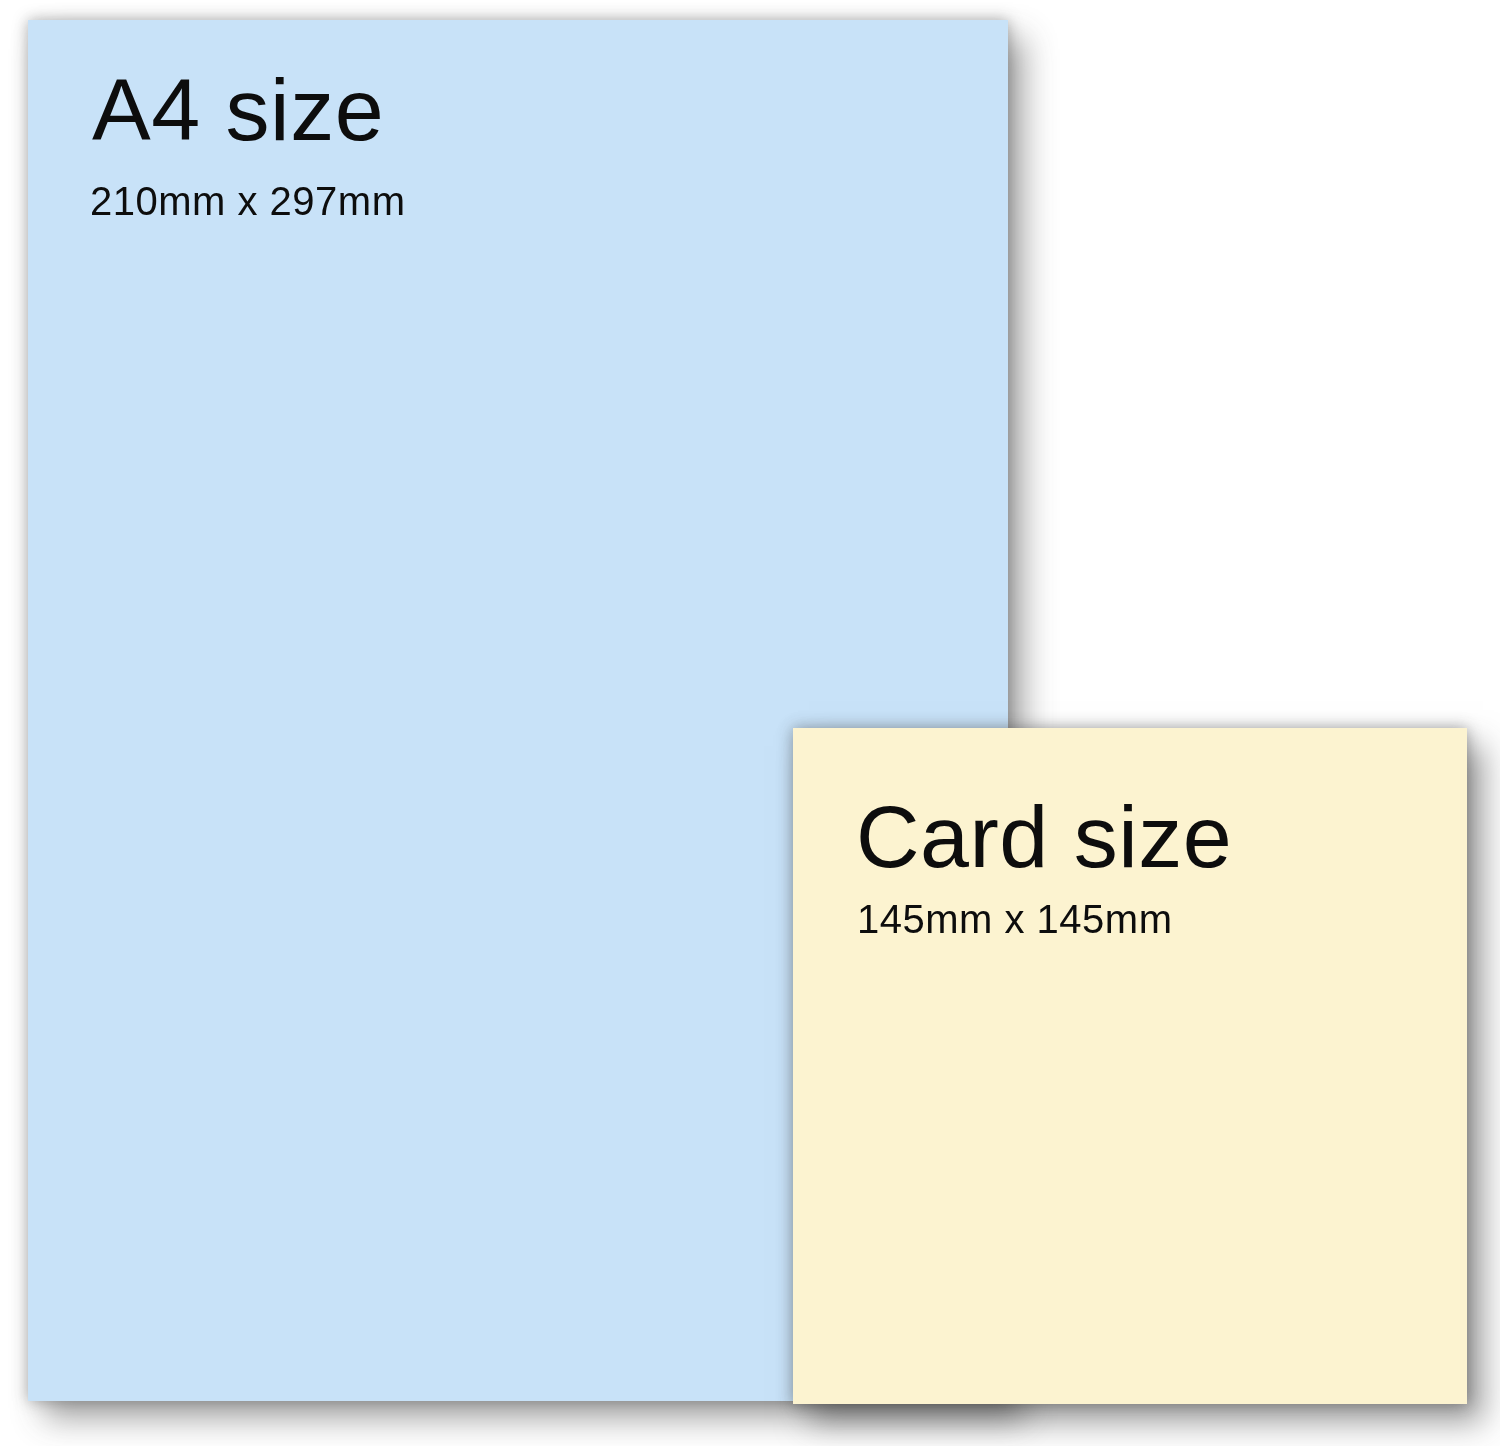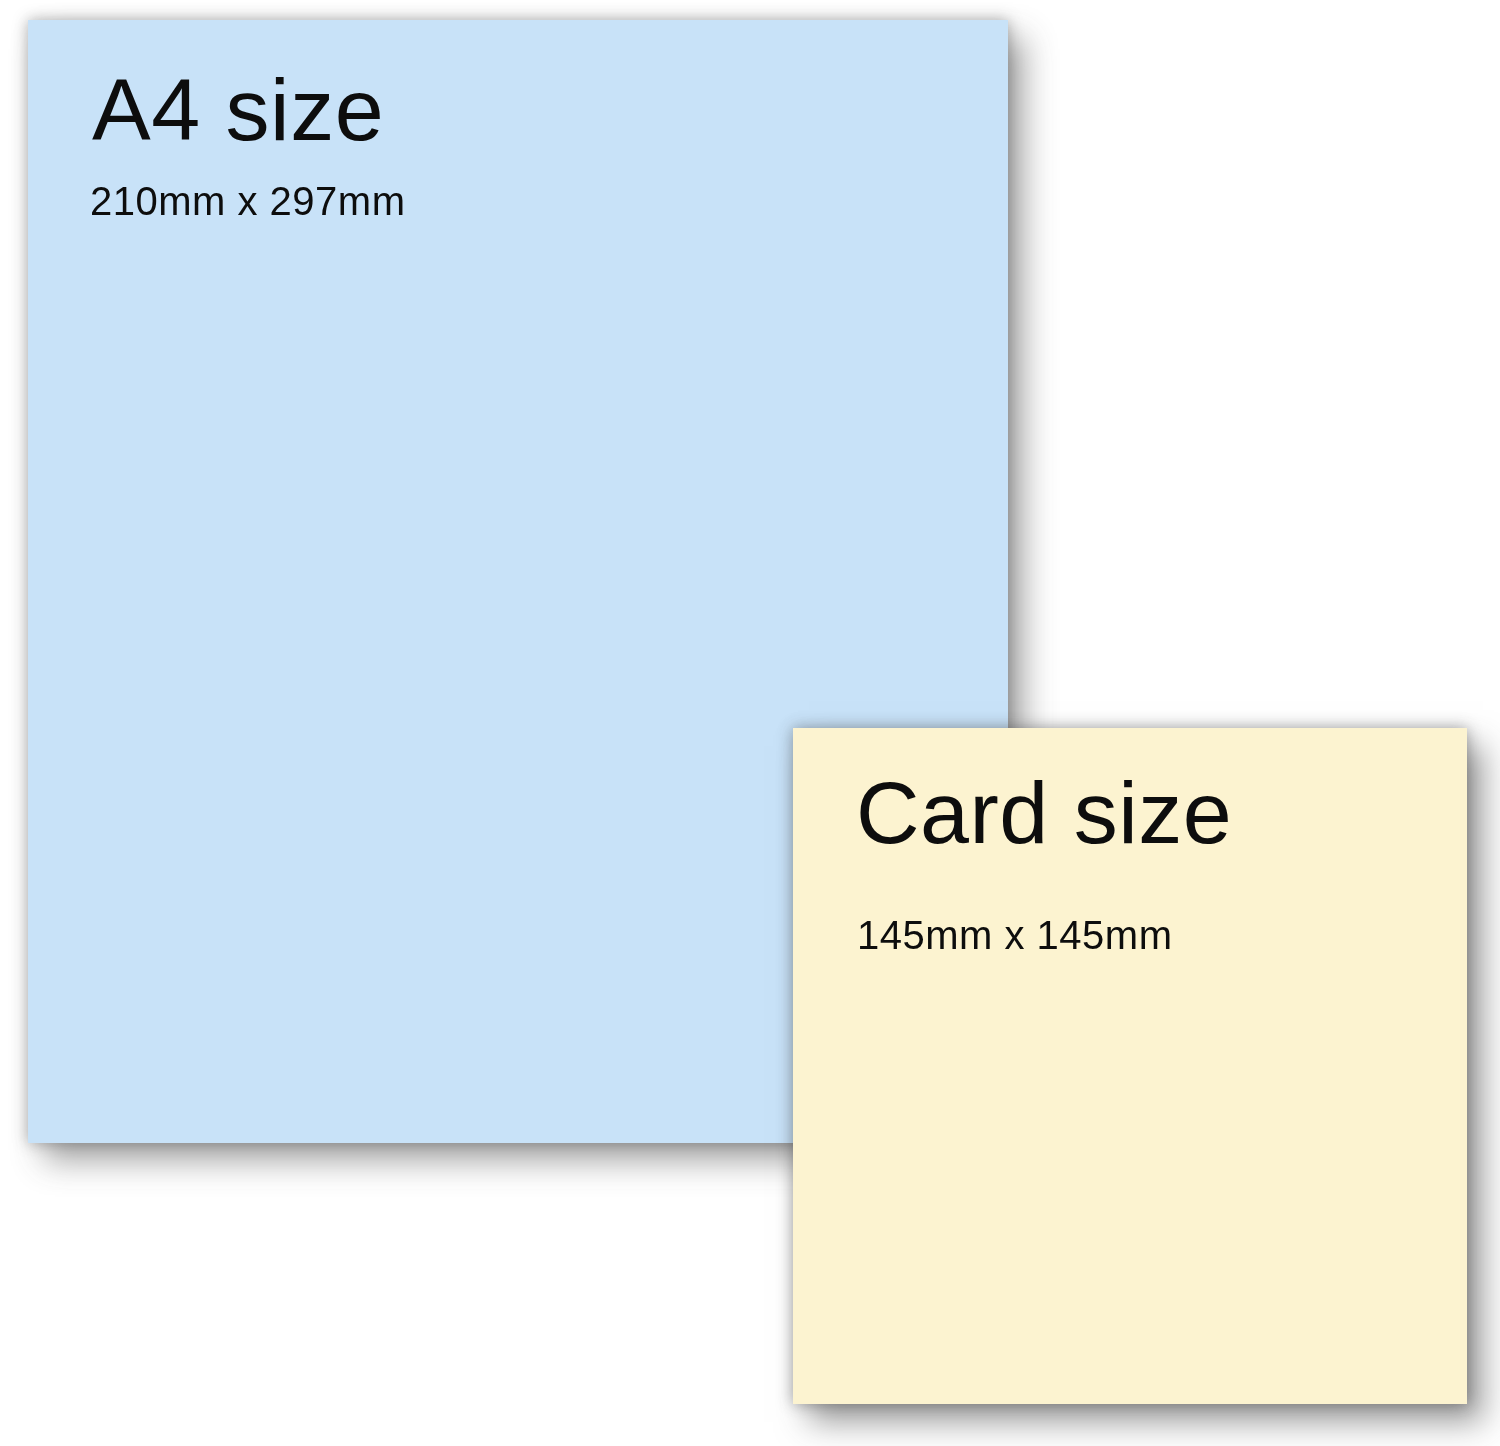--- a/index.html
+++ b/index.html
@@ -19,21 +19,21 @@
     height: 1446px;
     background: #ffffff;
   }
   .sheet {
     position: absolute;
   }
   .sheet-a4 {
     left: 28px;
     top: 20px;
     width: 980px;
-    height: 1123px;
+    height: 1381px;
     box-shadow:
       0 0 14px rgba(60, 60, 60, 0.40),
       16px 18px 30px rgba(60, 60, 60, 0.45);
   }
   .sheet-card {
     left: 793px;
     top: 728px;
     width: 674px;
     height: 676px;
     box-shadow:
@@ -53,22 +53,22 @@
     position: absolute;
     color: #0d0d0d;
     font-size: 40px;
     font-weight: 400;
     line-height: 1.05;
     letter-spacing: 0.5px;
     white-space: nowrap;
   }
   .a4-title   { left: 64px; top: 44px; }
   .a4-dims    { left: 62px; top: 160px; }
-  .card-title { left: 63px; top: 39px; }
-  .card-dims  { left: 64px; top: 186px; }
+  .card-title { left: 63px; top: 63px; }
+  .card-dims  { left: 64px; top: 170px; }
 </style>
 </head>
 <body>
 
 <div class="canvas">
 
   <div class="sheet sheet-a4" style="background-color: rgb(200, 226, 248);">
     <div class="sheet-title a4-title">A4 size</div>
     <div class="sheet-dims a4-dims">210mm x 297mm</div>
   </div>

